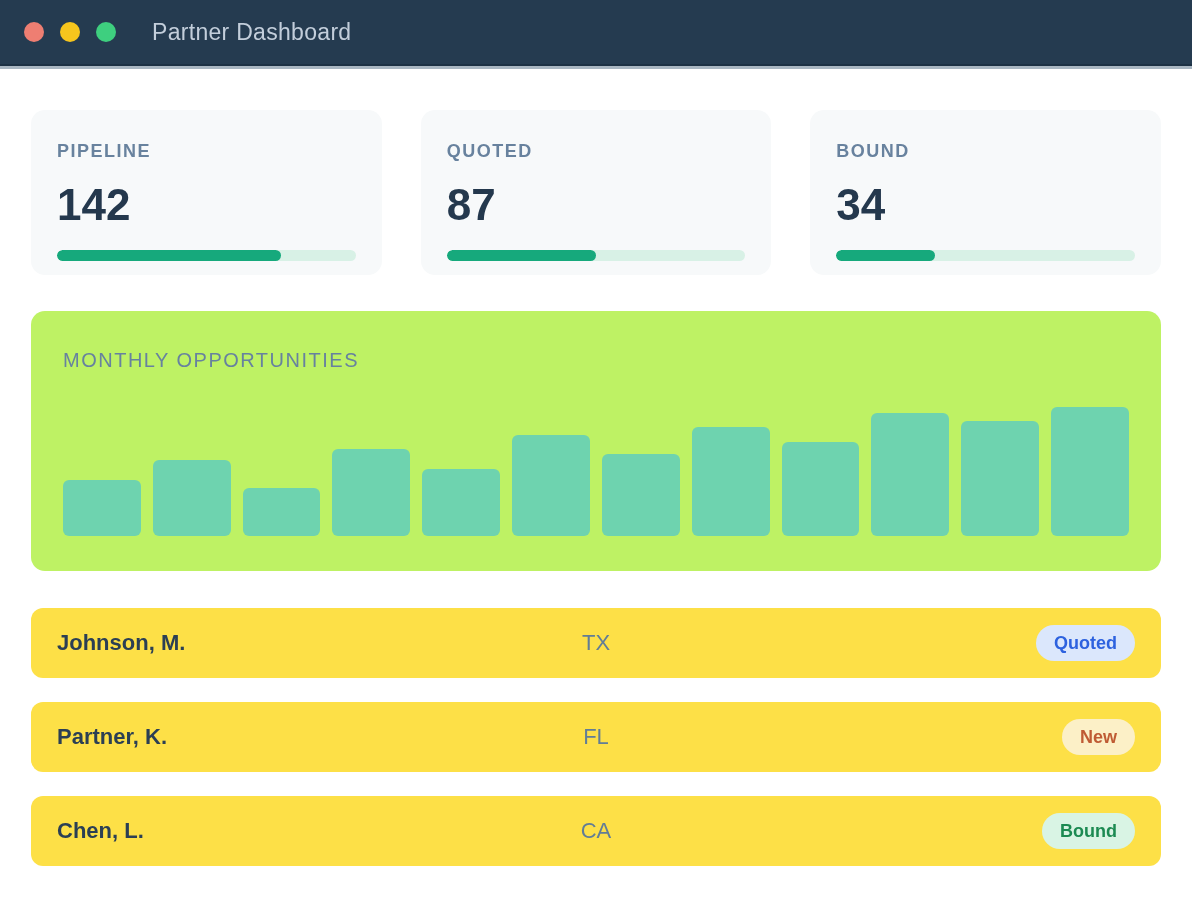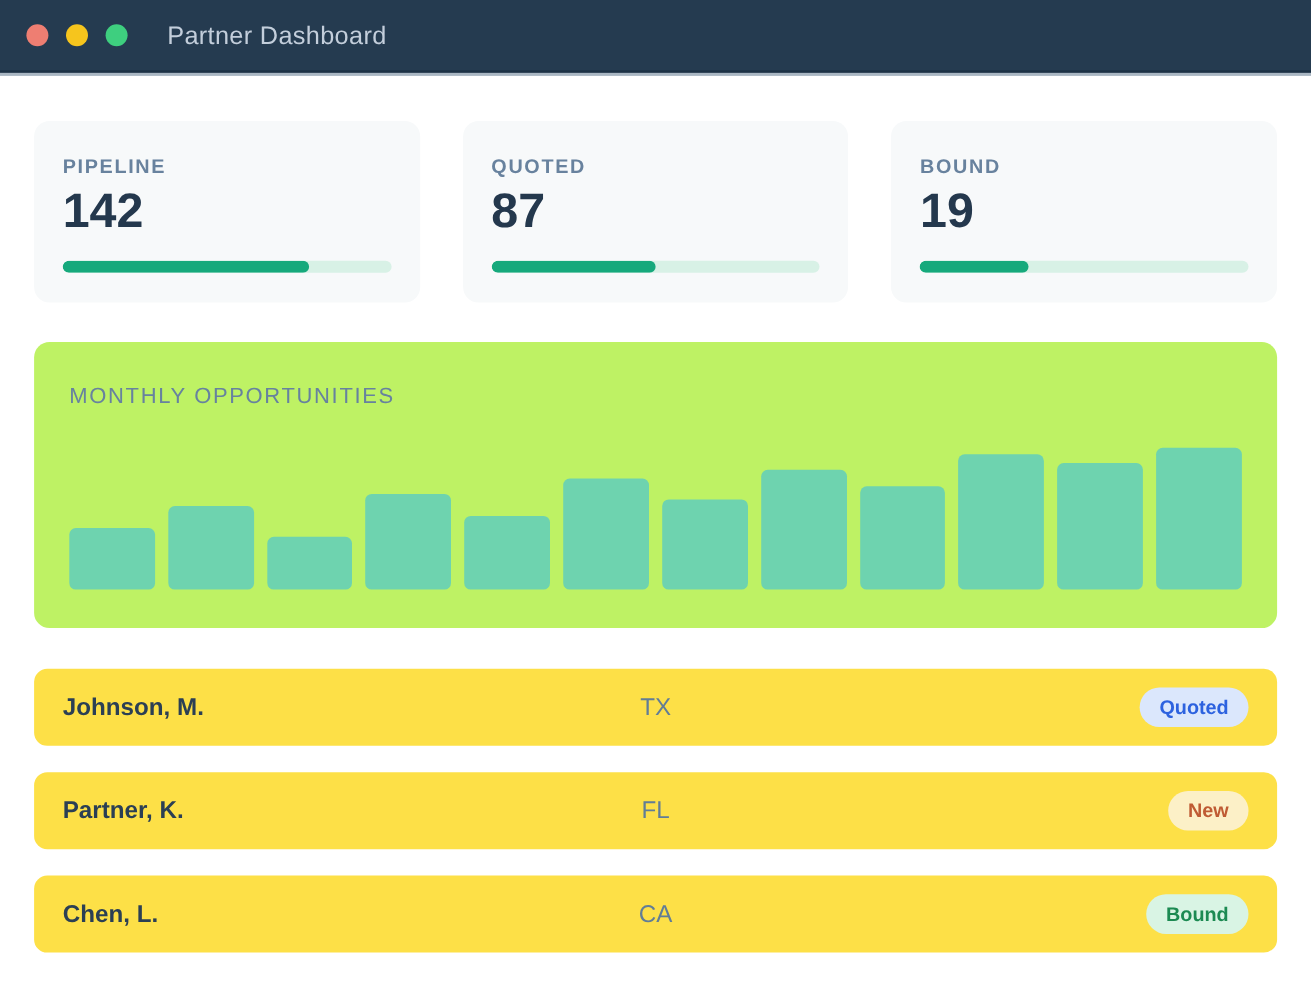--- a/index.html
+++ b/index.html
@@ -22,21 +22,21 @@
   
   .main { padding: 44px 31px 0 31px; }
 
   
   .stats-row { display: flex; gap: 39px; }
   .stat-card {
     flex: 1; height: 165px; background: #f7f9fa; border-radius: 14px;
     padding: 31px 26px 0 26px;
   }
   .stat-label { font-size: 18px; font-weight: 600; letter-spacing: 1.5px; color: #68829e; }
-  .stat-value { margin-top: 8px; font-size: 44px; font-weight: 700; color: #24384d; line-height: 1; }
+  .stat-value { margin-top: 21px; font-size: 44px; font-weight: 700; color: #24384d; line-height: 1; }
   .progress-track { margin-top: 23px; width: 100%; height: 11px; border-radius: 6px; background: #d8f1e6; overflow: hidden; }
   .progress-fill { height: 100%; border-radius: 6px; }
 
   
   .chart-card {
     margin-top: 36px; height: 260px; background: #bef264; border-radius: 14px;
     padding: 38px 32px 34px 32px;
   }
   .chart-title { font-size: 20px; font-weight: 500; letter-spacing: 1.5px; color: #67829f; }
   .chart-plot {
@@ -86,21 +86,21 @@
     </div>
     <div class="stat-card">
       <div class="stat-label">QUOTED</div>
       <div class="stat-value">87</div>
       <div class="progress-track">
         <div class="progress-fill" style="width: 50%; background: rgb(22, 169, 124);"></div>
       </div>
     </div>
     <div class="stat-card">
       <div class="stat-label">BOUND</div>
-      <div class="stat-value">19</div>
+      <div class="stat-value">34</div>
       <div class="progress-track">
         <div class="progress-fill" style="width: 33%; background: rgb(22, 169, 124);"></div>
       </div>
     </div>
   </div>
 
   <div class="chart-card">
     <div class="chart-title">MONTHLY OPPORTUNITIES</div>
     <div class="chart-plot">
         <div class="bar" style="height: 56px; background: rgb(110, 211, 175);"></div>

